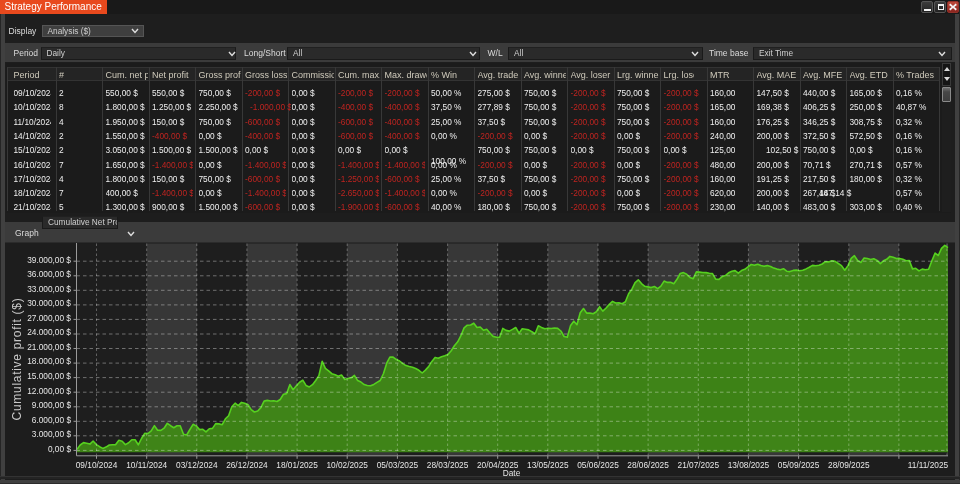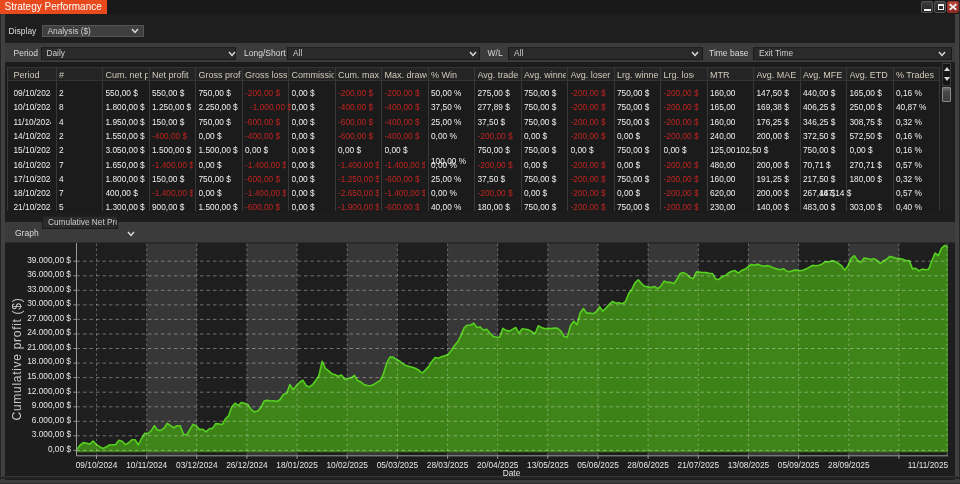--- a/index.html
+++ b/index.html
@@ -190,21 +190,21 @@
 <div class="cc" style="left:291.5px;top:145.1px;width:40.5px">0,00 $</div>
 <div class="cc" style="left:338.0px;top:145.1px;width:40.5px">0,00 $</div>
 <div class="cc" style="left:384.5px;top:145.1px;width:40.5px">0,00 $</div>
 <div class="cc" style="left:431.0px;top:156px;width:40.5px">100,00 %</div>
 <div class="cc" style="left:477.5px;top:145.1px;width:40.5px">750,00 $</div>
 <div class="cc" style="left:524.0px;top:145.1px;width:40.5px">750,00 $</div>
 <div class="cc" style="left:570.5px;top:145.1px;width:40.5px">0,00 $</div>
 <div class="cc" style="left:617.0px;top:145.1px;width:40.5px">750,00 $</div>
 <div class="cc" style="left:663.5px;top:145.1px;width:40.5px">0,00 $</div>
 <div class="cc" style="left:710.0px;top:145.1px;width:40.5px">125,00</div>
-<div class="cc" style="left:736px;top:145.1px;width:40.5px">102,50 $</div>
+<div class="cc" style="left:766px;top:145.1px;width:40.5px">102,50 $</div>
 <div class="cc" style="left:803.0px;top:145.1px;width:40.5px">750,00 $</div>
 <div class="cc" style="left:849.5px;top:145.1px;width:40.5px">0,00 $</div>
 <div class="cc" style="left:896.0px;top:145.1px;width:40.5px">0,16 %</div>
 <div class="cc" style="left:13.5px;top:159.5px;width:37.0px">16/10/2024</div>
 <div class="cc" style="left:59.0px;top:159.5px;width:40.5px">7</div>
 <div class="cc" style="left:105.5px;top:159.5px;width:40.5px">1.650,00 $</div>
 <div class="cc red" style="left:152.0px;top:159.5px;width:40.5px">-1.400,00 $</div>
 <div class="cc" style="left:198.5px;top:159.5px;width:40.5px">0,00 $</div>
 <div class="cc red" style="left:245.0px;top:159.5px;width:40.5px">-1.400,00 $</div>
 <div class="cc" style="left:291.5px;top:159.5px;width:40.5px">0,00 $</div>

